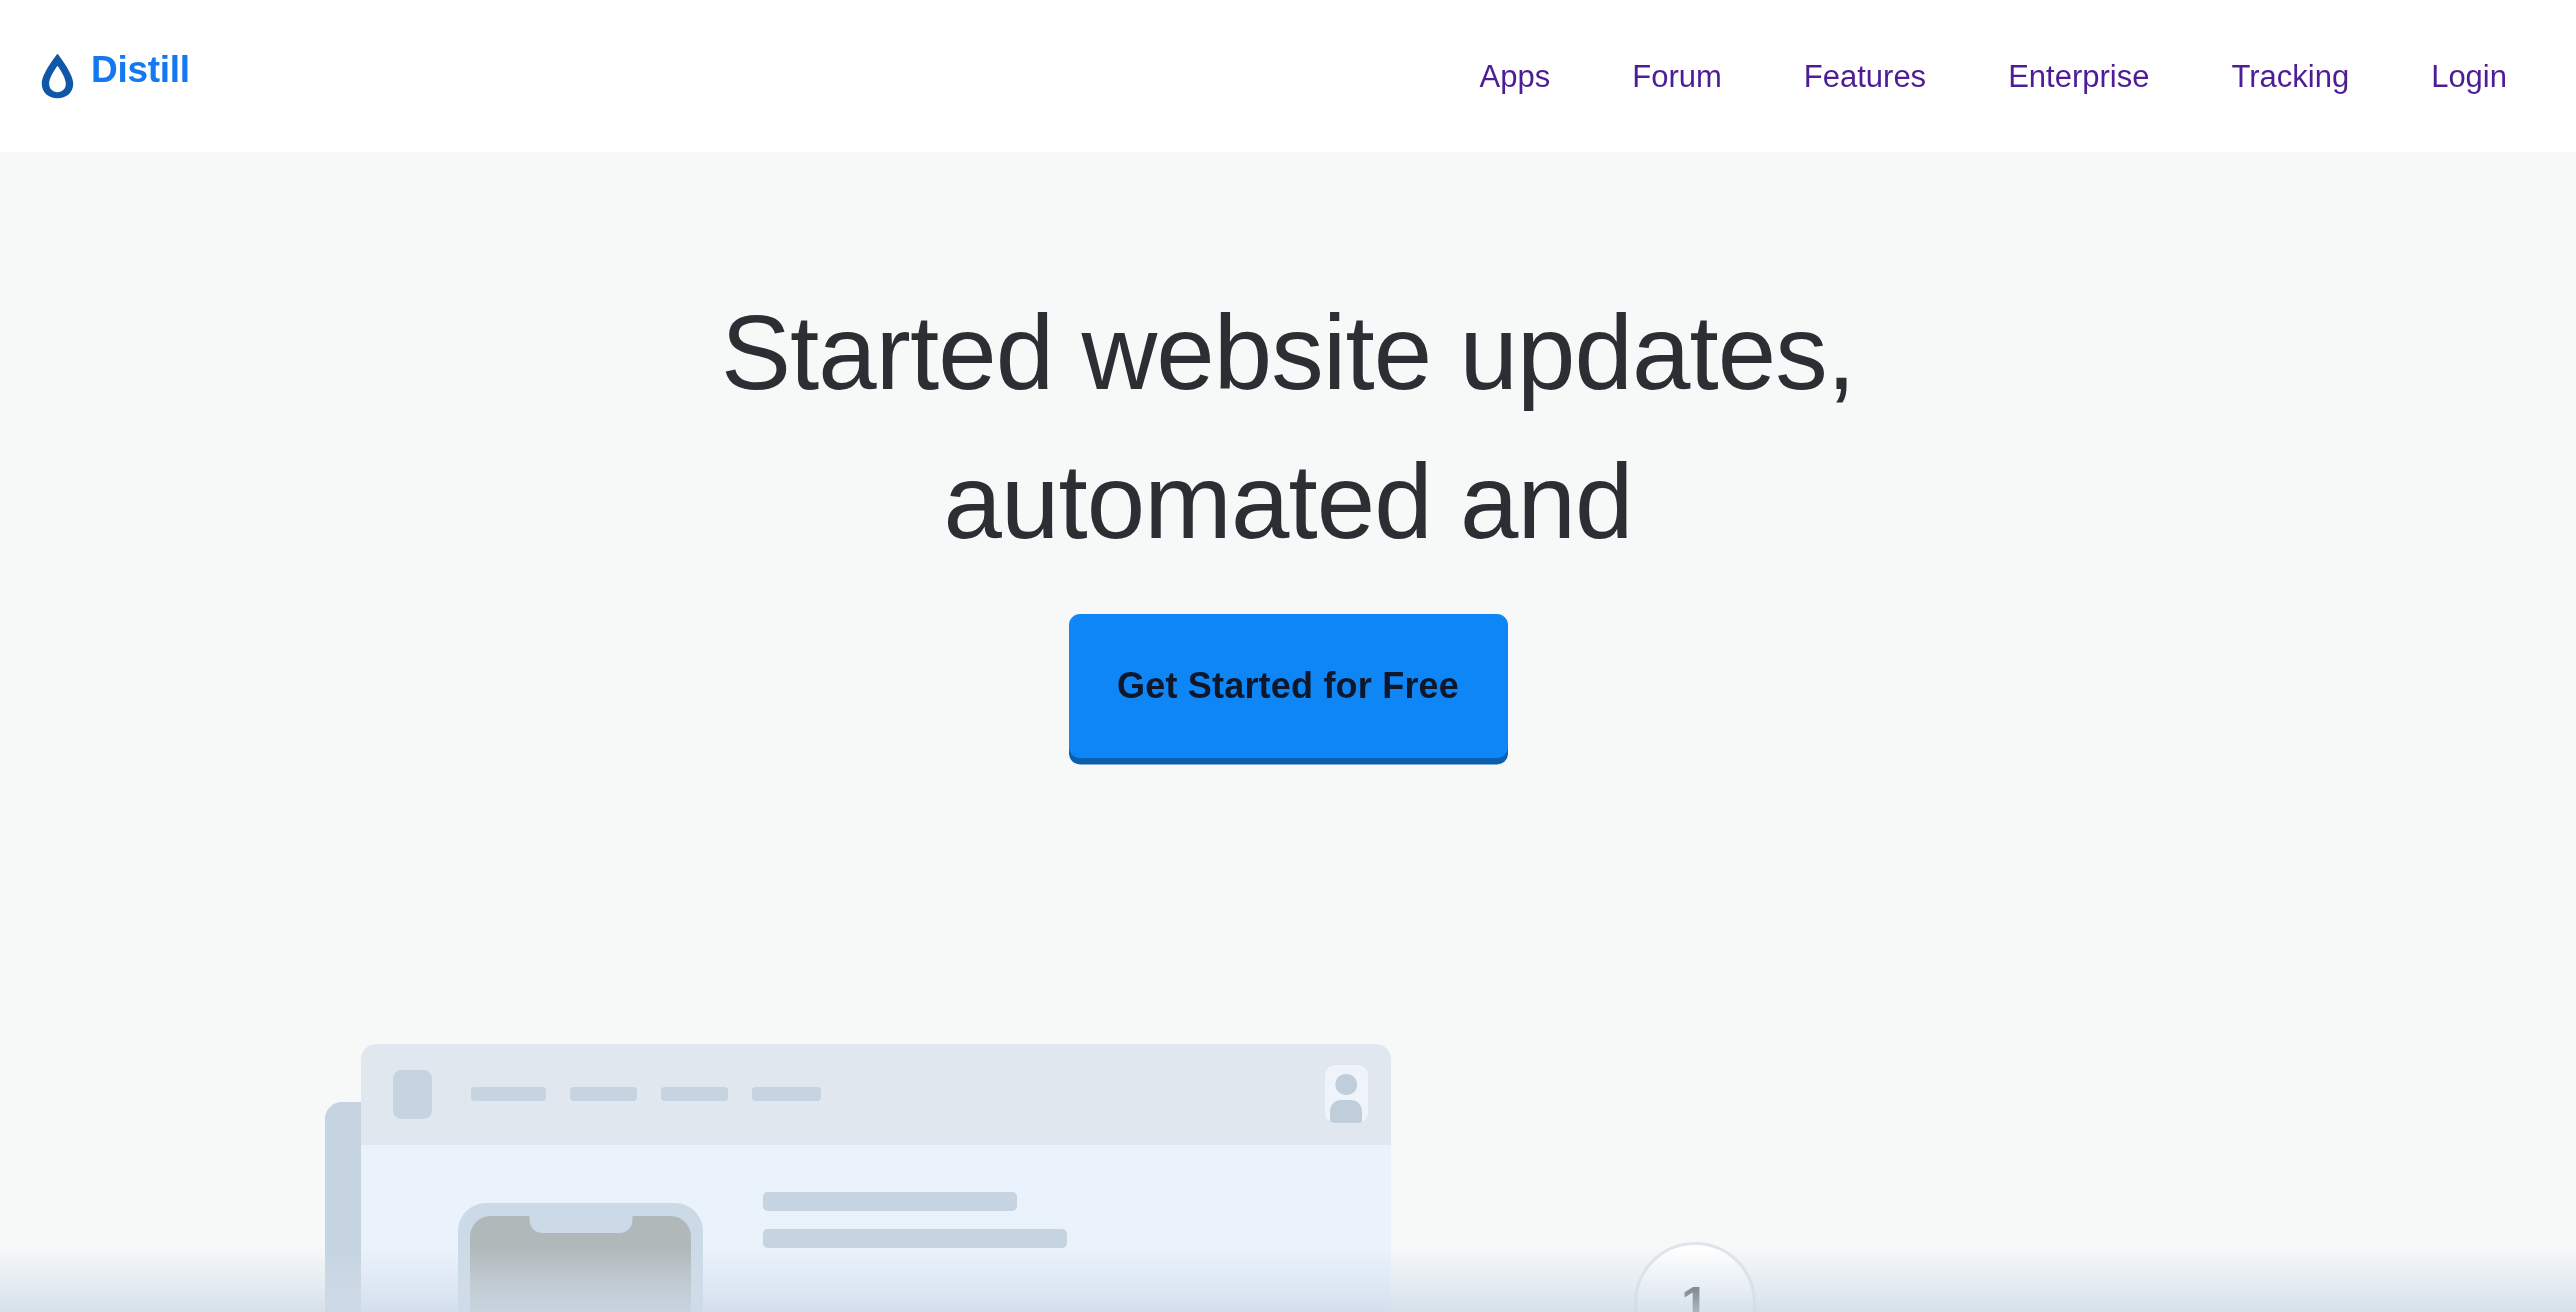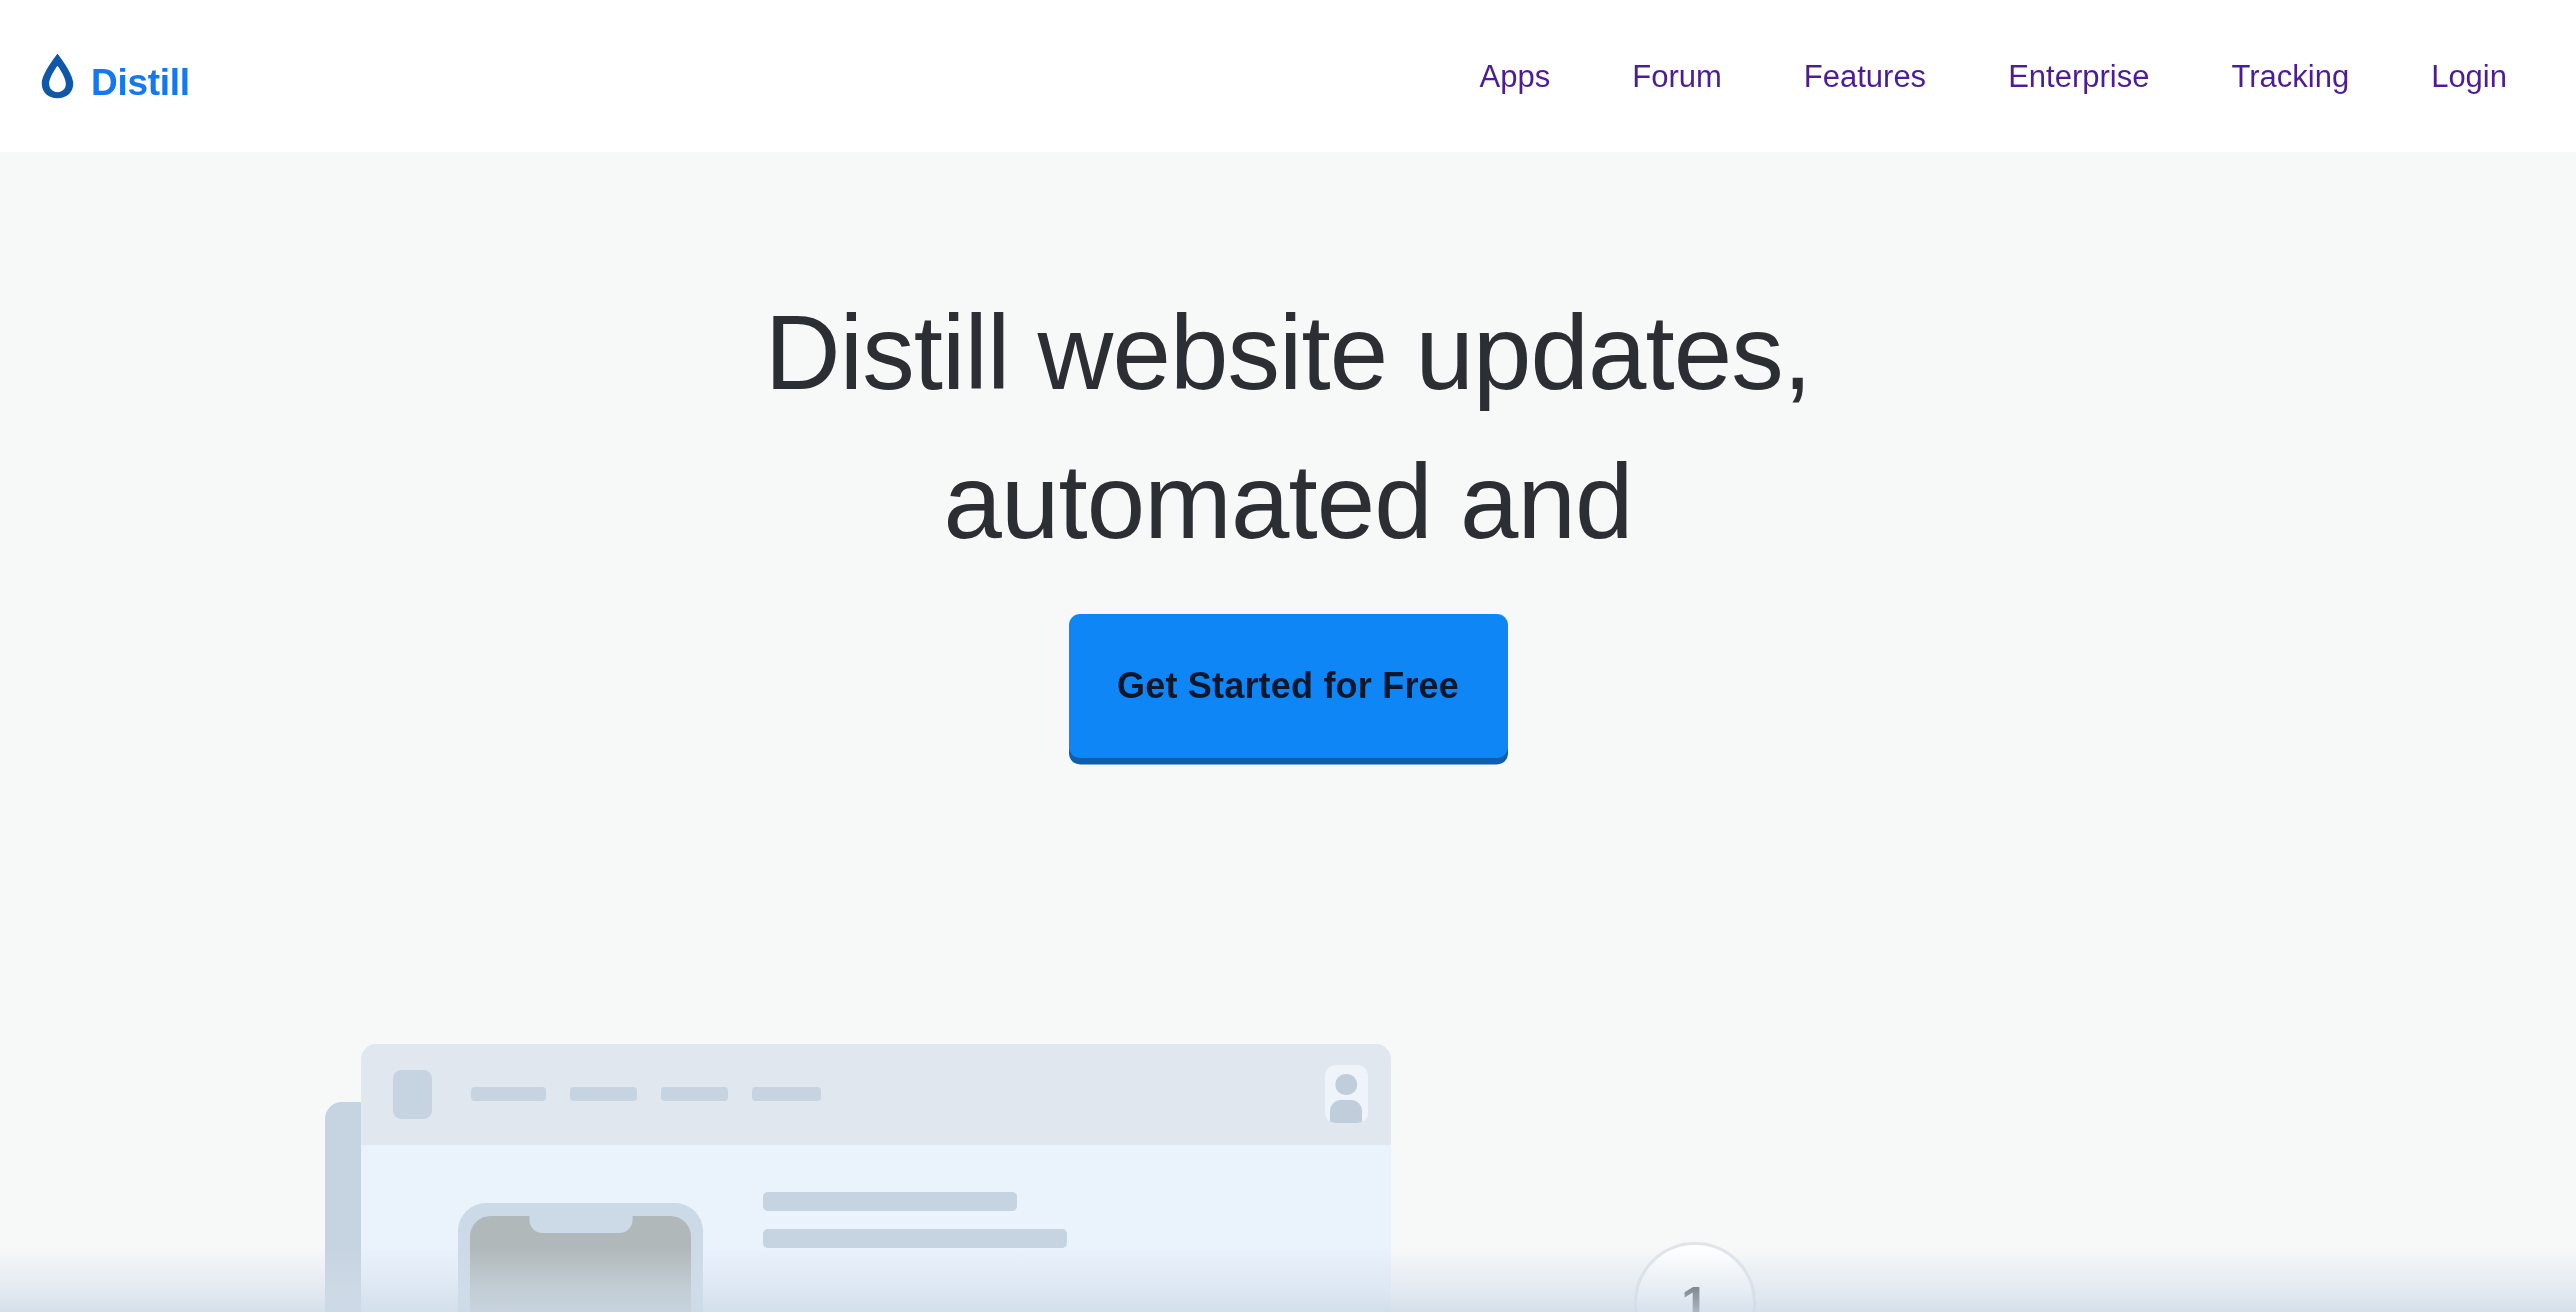--- a/index.html
+++ b/index.html
@@ -25,21 +25,21 @@
     background: #ffffff;
     display: flex;
     align-items: center;
     z-index: 10;
   }
 
   .brand {
     position: absolute;
     left: 37px;
     display: flex;
-    align-items: flex-end;
+    align-items: flex-start;
     gap: 13px;
   }
 
   .brand-logo {
     width: 41px;
     height: 50px;
     display: block;
   }
 
   .brand-name {
@@ -328,21 +328,21 @@
     <a class="nav-link" href="#">Enterprise</a>
     <a class="nav-link" href="#">Tracking</a>
     <a class="nav-link" href="#">Login</a>
   </nav>
 
 </header>
 
 <section class="hero">
 
   <h1 class="hero-title">
-    <span>Distill website updates,</span><br>
+    <span>Started website updates,</span><br>
     <span>automated and</span>
   </h1>
 
   <div class="cta-wrap">
     <button class="cta-button">Get Started for Free</button>
   </div>
 
   <div class="illustration">
 
     <div class="back-card"></div>

